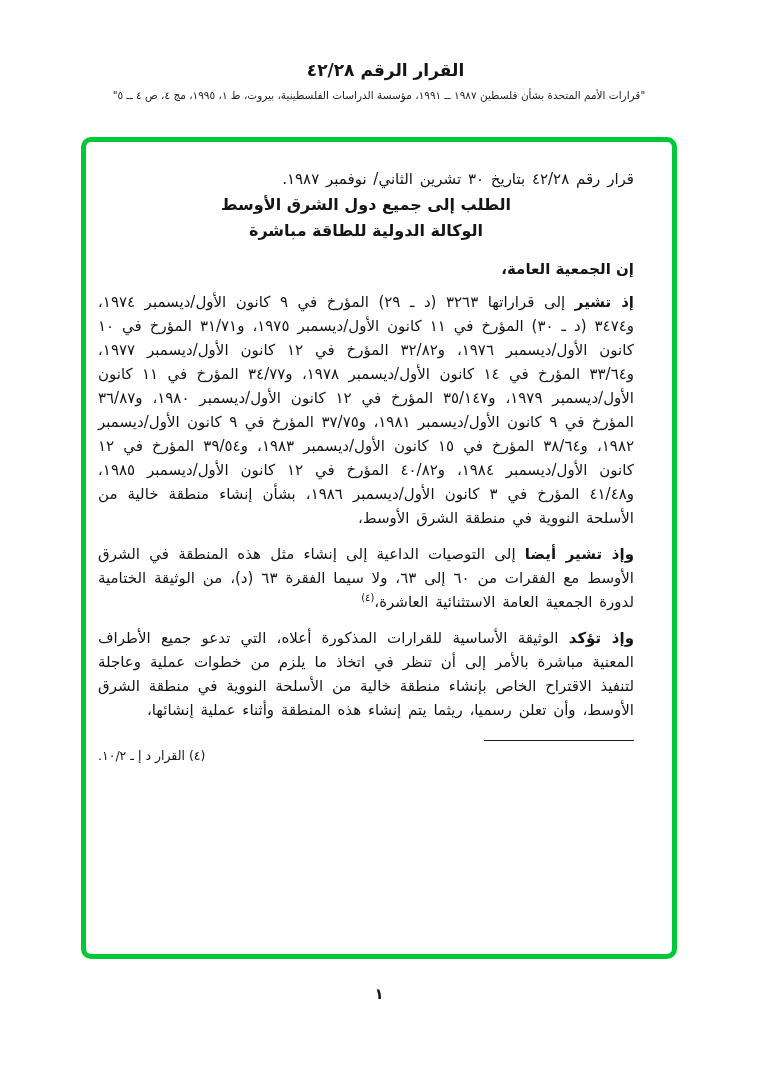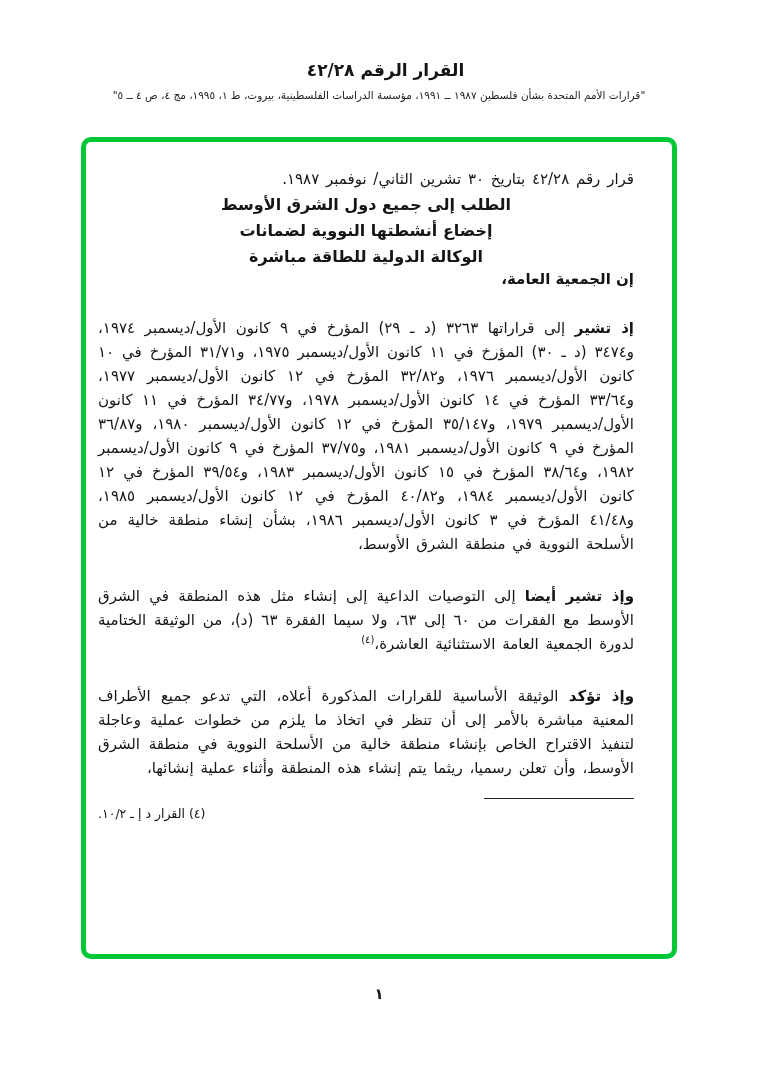--- a/index.html
+++ b/index.html
@@ -13,22 +13,22 @@
   .header { padding-top: 60px; text-align: center; }
   .doc-title { font-size: 17px; font-weight: 700; letter-spacing: 0.3px; margin-left: 13px; }
   .citation { margin-top: 9px; font-size: 10.5px; color: #1c1c1c; }
   .frame {
     width: 596px; height: 822px; margin: 36px auto 0;
     border: 5px solid #00c837; border-radius: 10px;
     padding: 28px 38px 40px; overflow: hidden;
   }
   .date-line { font-size: 15px; word-spacing: 2px; text-align: right; }
   .subject { margin-top: 4px; font-size: 16px; font-weight: 700; line-height: 26px; text-align: center; }
-  .opening { margin-top: 0; font-size: 15px; font-weight: 700; }
-  .para { margin: 28px 0 0; font-size: 15px; line-height: 24px; text-align: justify; word-spacing: 2px; }
+  .opening { margin-top: 16px; font-size: 15px; font-weight: 700; }
+  .para { margin: 12px 0 0; font-size: 15px; line-height: 24px; text-align: justify; word-spacing: 2px; }
   .lead { font-weight: 700; }
   sup.fn { font-size: 10px; line-height: 0; }
   .footnote-block { margin-top: 18px; }
   .fn-rule { width: 150px; height: 1px; background: #222; }
   .fn-text { margin-top: 7px; font-size: 12.5px; text-align: left; }
   .page-number { margin-top: 26px; text-align: center; font-size: 15px; font-weight: 700; }
 </style>
 </head>
 <body>
 
@@ -38,21 +38,20 @@
     <div class="doc-title">القرار الرقم ٤٢/٢٨</div>
     <div class="citation">"قرارات الأمم المتحدة بشأن فلسطين ١٩٨٧ ــ ١٩٩١، مؤسسة الدراسات الفلسطينية، بيروت، ط ١، ١٩٩٥، مج ٤، ص ٤ ــ ٥"</div>
   </div>
 
   <div class="frame" style="border-color: rgb(0, 200, 55); padding-left: 12px;">
 
     <div class="date-line">قرار رقم ٤٢/٢٨ بتاريخ ٣٠ تشرين الثاني/ نوفمبر ١٩٨٧.</div>
 
     <div class="subject">
       <div>الطلب إلى جميع دول الشرق الأوسط</div>
-      <div>إخضاع أنشطتها النووية لضمانات</div>
       <div>الوكالة الدولية للطاقة مباشرة</div>
     </div>
 
     <div class="opening">إن الجمعية العامة،</div>
 
     <p class="para"><span class="lead">إذ تشير</span><span> إلى قراراتها ٣٢٦٣ (د ـ ٢٩) المؤرخ في ٩ كانون الأول/ديسمبر ١٩٧٤، و٣٤٧٤ (د ـ ٣٠) المؤرخ في ١١ كانون الأول/ديسمبر ١٩٧٥، و٣١/٧١ المؤرخ في ١٠ كانون الأول/ديسمبر ١٩٧٦، و٣٢/٨٢ المؤرخ في ١٢ كانون الأول/ديسمبر ١٩٧٧، و٣٣/٦٤ المؤرخ في ١٤ كانون الأول/ديسمبر ١٩٧٨، و٣٤/٧٧ المؤرخ في ١١ كانون الأول/ديسمبر ١٩٧٩، و٣٥/١٤٧ المؤرخ في ١٢ كانون الأول/ديسمبر ١٩٨٠، و٣٦/٨٧ المؤرخ في ٩ كانون الأول/ديسمبر ١٩٨١، و٣٧/٧٥ المؤرخ في ٩ كانون الأول/ديسمبر ١٩٨٢، و٣٨/٦٤ المؤرخ في ١٥ كانون الأول/ديسمبر ١٩٨٣، و٣٩/٥٤ المؤرخ في ١٢ كانون الأول/ديسمبر ١٩٨٤، و٤٠/٨٢ المؤرخ في ١٢ كانون الأول/ديسمبر ١٩٨٥، و٤١/٤٨ المؤرخ في ٣ كانون الأول/ديسمبر ١٩٨٦، بشأن إنشاء منطقة خالية من الأسلحة النووية في منطقة الشرق الأوسط،</span></p>
 
     <p class="para"><span class="lead">وإذ تشير أيضا</span><span> إلى التوصيات الداعية إلى إنشاء مثل هذه المنطقة في الشرق الأوسط مع الفقرات من ٦٠ إلى ٦٣، ولا سيما الفقرة ٦٣ (د)، من الوثيقة الختامية لدورة الجمعية العامة الاستثنائية العاشرة،</span><sup class="fn">(٤)</sup></p>
 
     <p class="para"><span class="lead">وإذ تؤكد</span><span> الوثيقة الأساسية للقرارات المذكورة أعلاه، التي تدعو جميع الأطراف المعنية مباشرة بالأمر إلى أن تنظر في اتخاذ ما يلزم من خطوات عملية وعاجلة لتنفيذ الاقتراح الخاص بإنشاء منطقة خالية من الأسلحة النووية في منطقة الشرق الأوسط، وأن تعلن رسميا، ريثما يتم إنشاء هذه المنطقة وأثناء عملية إنشائها،</span></p>

